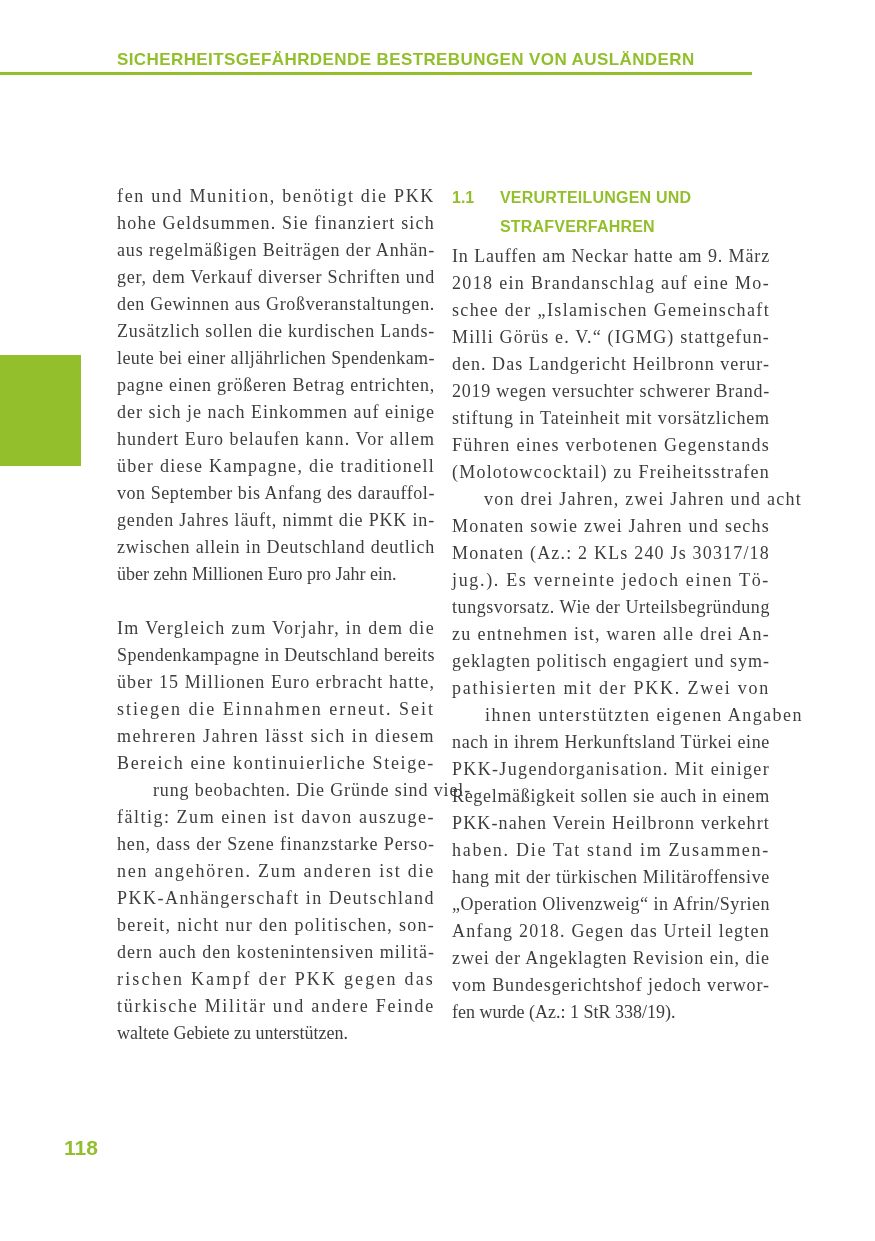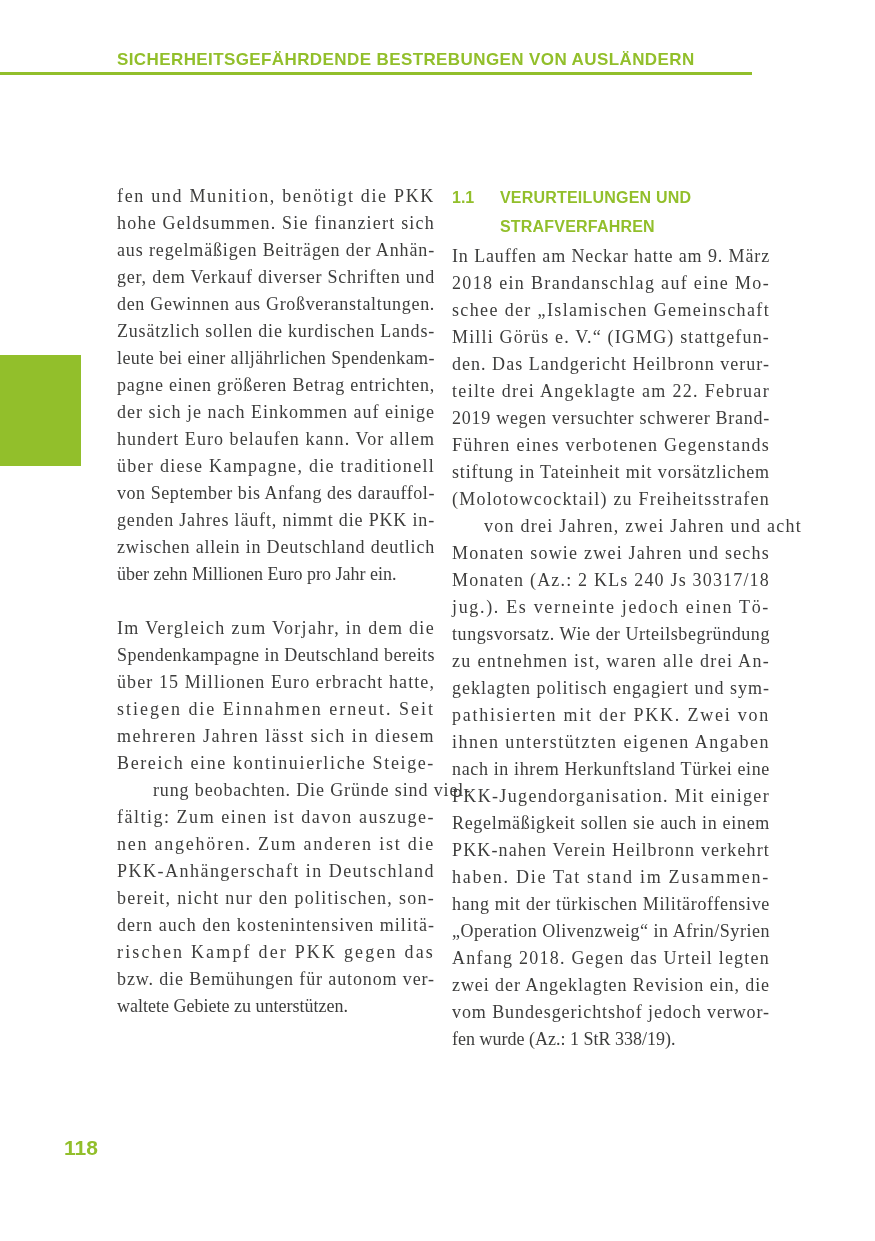--- a/index.html
+++ b/index.html
@@ -99,59 +99,59 @@
       </div>
       <div class="para">
         <div class="line" style="display: block; letter-spacing: 1.32205px;">Im Vergleich zum Vorjahr, in dem die</div>
         <div class="line" style="display: block; letter-spacing: 0.436266px;">Spendenkampagne in Deutschland bereits</div>
         <div class="line" style="display: block; letter-spacing: 1.081px;">über 15 Millionen Euro erbracht hatte,</div>
         <div class="line" style="display: block; letter-spacing: 1.98713px;">stiegen die Einnahmen erneut. Seit</div>
         <div class="line" style="display: block; letter-spacing: 1.51606px;">mehreren Jahren lässt sich in diesem</div>
         <div class="line" style="display: block; letter-spacing: 1.6276px;">Bereich eine kontinuierliche Steige-</div>
         <div class="line" style="display: block; letter-spacing: 0.870477px; margin-left: 36px;">rung beobachten. Die Gründe sind viel-</div>
         <div class="line" style="display: block; letter-spacing: 1.51562px;">fältig: Zum einen ist davon auszuge-</div>
+        <div class="line" style="display: block; letter-spacing: 0.874199px;">hen, dass der Szene finanzstarke Perso-</div>
         <div class="line" style="display: block; letter-spacing: 1.76746px;">nen angehören. Zum anderen ist die</div>
         <div class="line" style="display: block; letter-spacing: 1.48674px;">PKK-Anhängerschaft in Deutschland</div>
         <div class="line" style="display: block; letter-spacing: 1.27083px;">bereit, nicht nur den politischen, son-</div>
         <div class="line" style="display: block; letter-spacing: 1.02837px;">dern auch den kostenintensiven militä-</div>
         <div class="line" style="display: block; letter-spacing: 2.17944px;">rischen Kampf der PKK gegen das</div>
-        <div class="line" style="display: block; letter-spacing: 0.877604px;">bzw. die Bemühungen für autonom ver-</div>
+        <div class="line" style="display: block; letter-spacing: 1.71607px;">türkische Militär und andere Feinde</div>
         <div class="line last" style="display: block;">waltete Gebiete zu unterstützen.</div>
       </div>
     </div>
 
   <div class="col col-right">
     <div class="section-heading">
       <span class="section-number">1.1</span>
       <span class="section-title">
         <span class="t-line">VERURTEILUNGEN UND</span>
         <span class="t-line">STRAFVERFAHREN</span>
       </span>
     </div>
     <div>
         <div class="para">
           <div class="line" style="display: block; letter-spacing: 0.877534px;">In Lauffen am Neckar hatte am 9. März</div>
           <div class="line" style="display: block; letter-spacing: 1.3308px;">2018 ein Brandanschlag auf eine Mo-</div>
           <div class="line" style="display: block; letter-spacing: 1.36027px;">schee der „Islamischen Gemeinschaft</div>
           <div class="line" style="display: block; letter-spacing: 1.16723px;">Milli Görüs e. V.“ (IGMG) stattgefun-</div>
           <div class="line" style="display: block; letter-spacing: 1.02576px;">den. Das Landgericht Heilbronn verur-</div>
-          <div class="line" style="display: block; letter-spacing: 1.32644px;">teilte drei Angeklagte am 22. Februar</div>
           <div class="line" style="display: block; letter-spacing: 0.732686px;">2019 wegen versuchter schwerer Brand-</div>
+          <div class="line" style="display: block; letter-spacing: 0.866016px;">stiftung in Tateinheit mit vorsätzlichem</div>
           <div class="line" style="display: block; letter-spacing: 1.27366px;">Führen eines verbotenen Gegenstands</div>
-          <div class="line" style="display: block; letter-spacing: 0.866016px;">stiftung in Tateinheit mit vorsätzlichem</div>
           <div class="line" style="display: block; letter-spacing: 1.21833px;">(Molotowcocktail) zu Freiheitsstrafen</div>
           <div class="line" style="display: block; letter-spacing: 1.25929px; margin-left: 32px;">von drei Jahren, zwei Jahren und acht</div>
           <div class="line" style="display: block; letter-spacing: 1.21607px;">Monaten sowie zwei Jahren und sechs</div>
           <div class="line" style="display: block; letter-spacing: 1.18616px;">Monaten (Az.: 2 KLs 240 Js 30317/18</div>
           <div class="line" style="display: block; letter-spacing: 1.66406px;">jug.). Es verneinte jedoch einen Tö-</div>
           <div class="line" style="display: block; letter-spacing: 0.567308px;">tungsvorsatz. Wie der Urteilsbegründung</div>
           <div class="line" style="display: block; letter-spacing: 1.31334px;">zu entnehmen ist, waren alle drei An-</div>
           <div class="line" style="display: block; letter-spacing: 1.00164px;">geklagten politisch engagiert und sym-</div>
           <div class="line" style="display: block; letter-spacing: 1.76608px;">pathisierten mit der PKK. Zwei von</div>
-          <div class="line" style="display: block; letter-spacing: 1.47366px;">ihnen unterstützten eigenen Angaben</div>
+          <div class="line" style="display: block; letter-spacing: 1.47366px; margin-left: 33px;">ihnen unterstützten eigenen Angaben</div>
           <div class="line" style="display: block; letter-spacing: 0.639022px;">nach in ihrem Herkunftsland Türkei eine</div>
           <div class="line" style="display: block; letter-spacing: 1.33884px;">PKK-Jugendorganisation. Mit einiger</div>
           <div class="line" style="display: block; letter-spacing: 0.68149px;">Regelmäßigkeit sollen sie auch in einem</div>
           <div class="line" style="display: block; letter-spacing: 1.14018px;">PKK-nahen Verein Heilbronn verkehrt</div>
           <div class="line" style="display: block; letter-spacing: 1.71686px;">haben. Die Tat stand im Zusammen-</div>
           <div class="line" style="display: block; letter-spacing: 0.659766px;">hang mit der türkischen Militäroffensive</div>
           <div class="line" style="display: block; letter-spacing: 0.527644px;">„Operation Olivenzweig“ in Afrin/Syrien</div>
           <div class="line" style="display: block; letter-spacing: 1.22439px;">Anfang 2018. Gegen das Urteil legten</div>
           <div class="line" style="display: block; letter-spacing: 0.923109px;">zwei der Angeklagten Revision ein, die</div>
           <div class="line" style="display: block; letter-spacing: 0.914497px;">vom Bundesgerichtshof jedoch verwor-</div>

